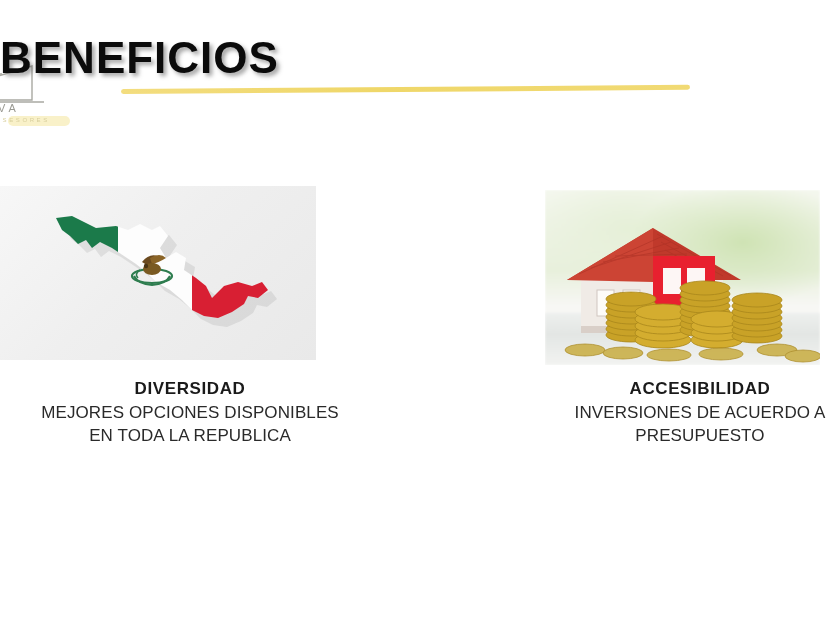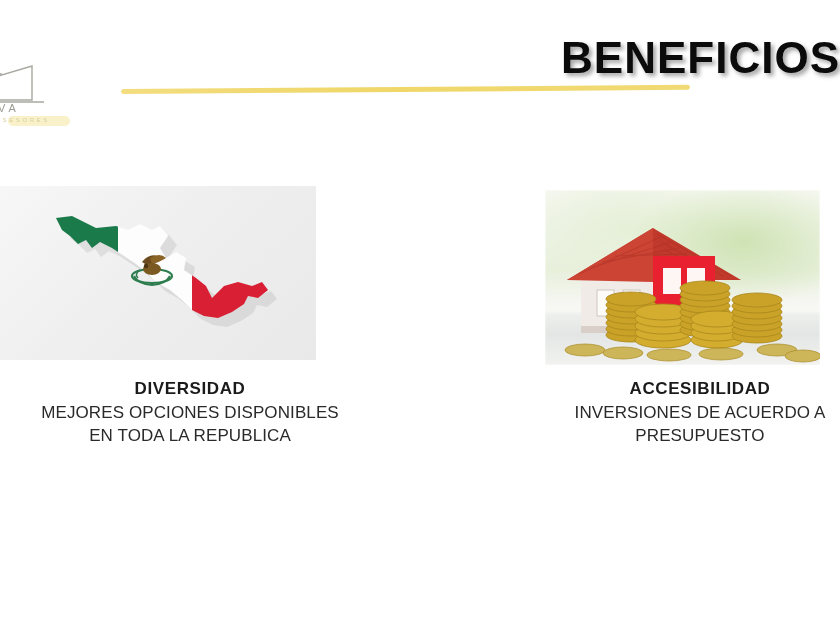--- a/index.html
+++ b/index.html
@@ -54,21 +54,21 @@
     border-radius: 5px;
     background: #f6e9a8;
     opacity: .62;
   }
 
   
   #title {
     position: absolute;
     left: 0; right: 0;
     top: 36px;
-    text-align: right;
+    text-align: left;
     font-size: 44px;
     font-weight: bold;
     letter-spacing: 1px;
     color: #0b0b0b;
     text-shadow: 3px 3px 4px rgba(90,90,90,.55);
     line-height: 1;
   }
 
   #title-rule {
     position: absolute;

